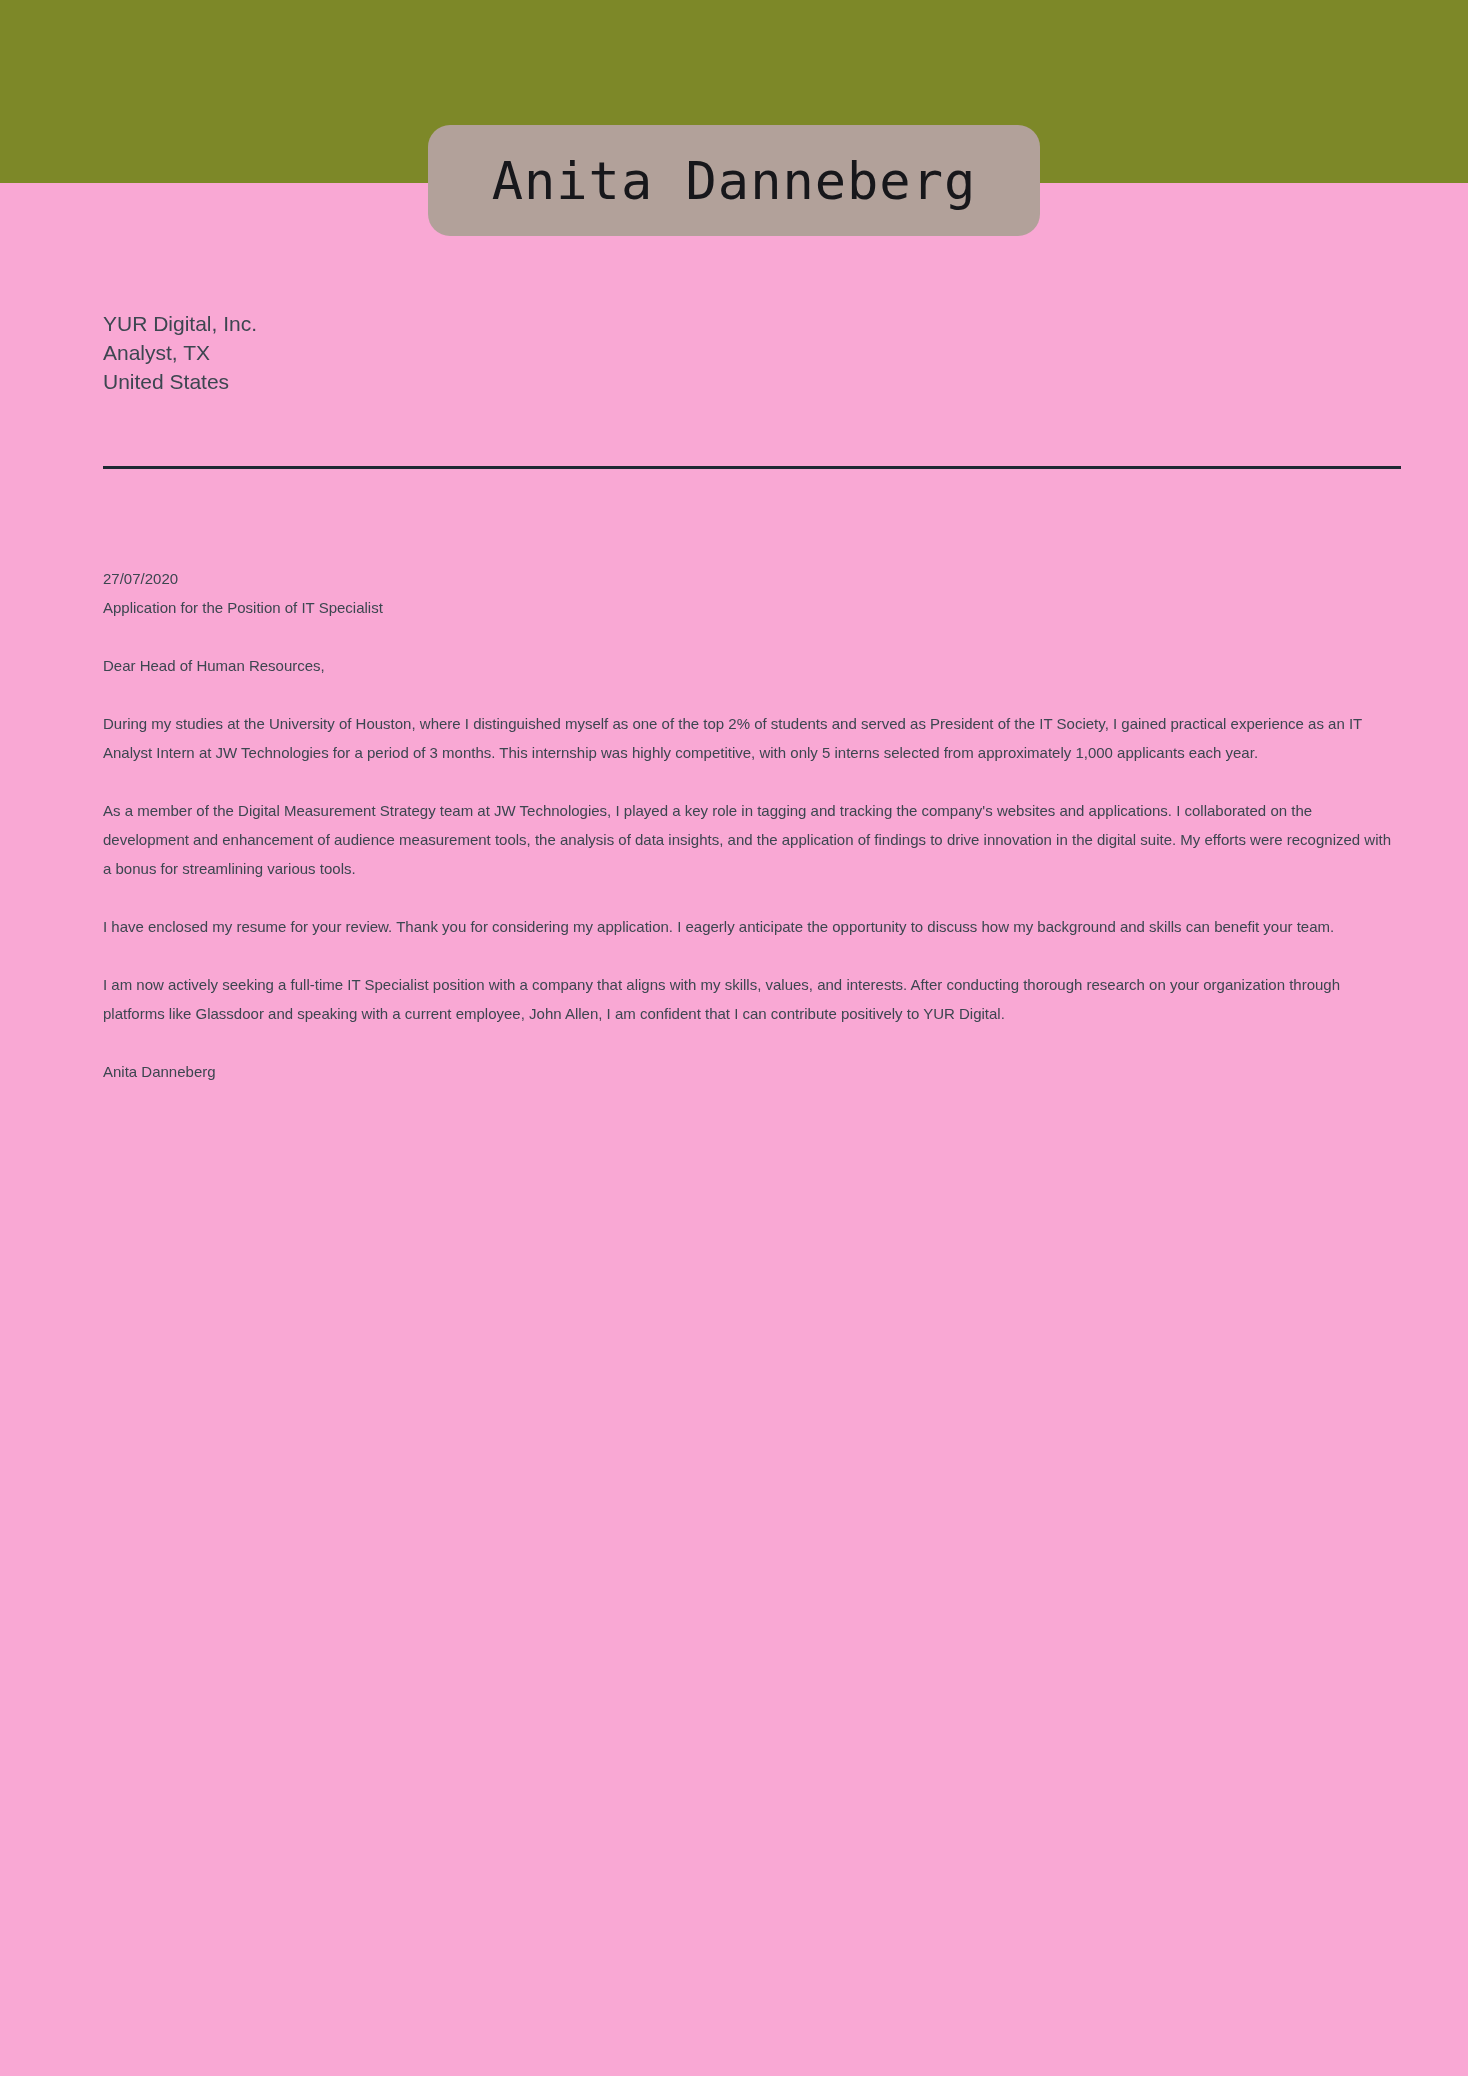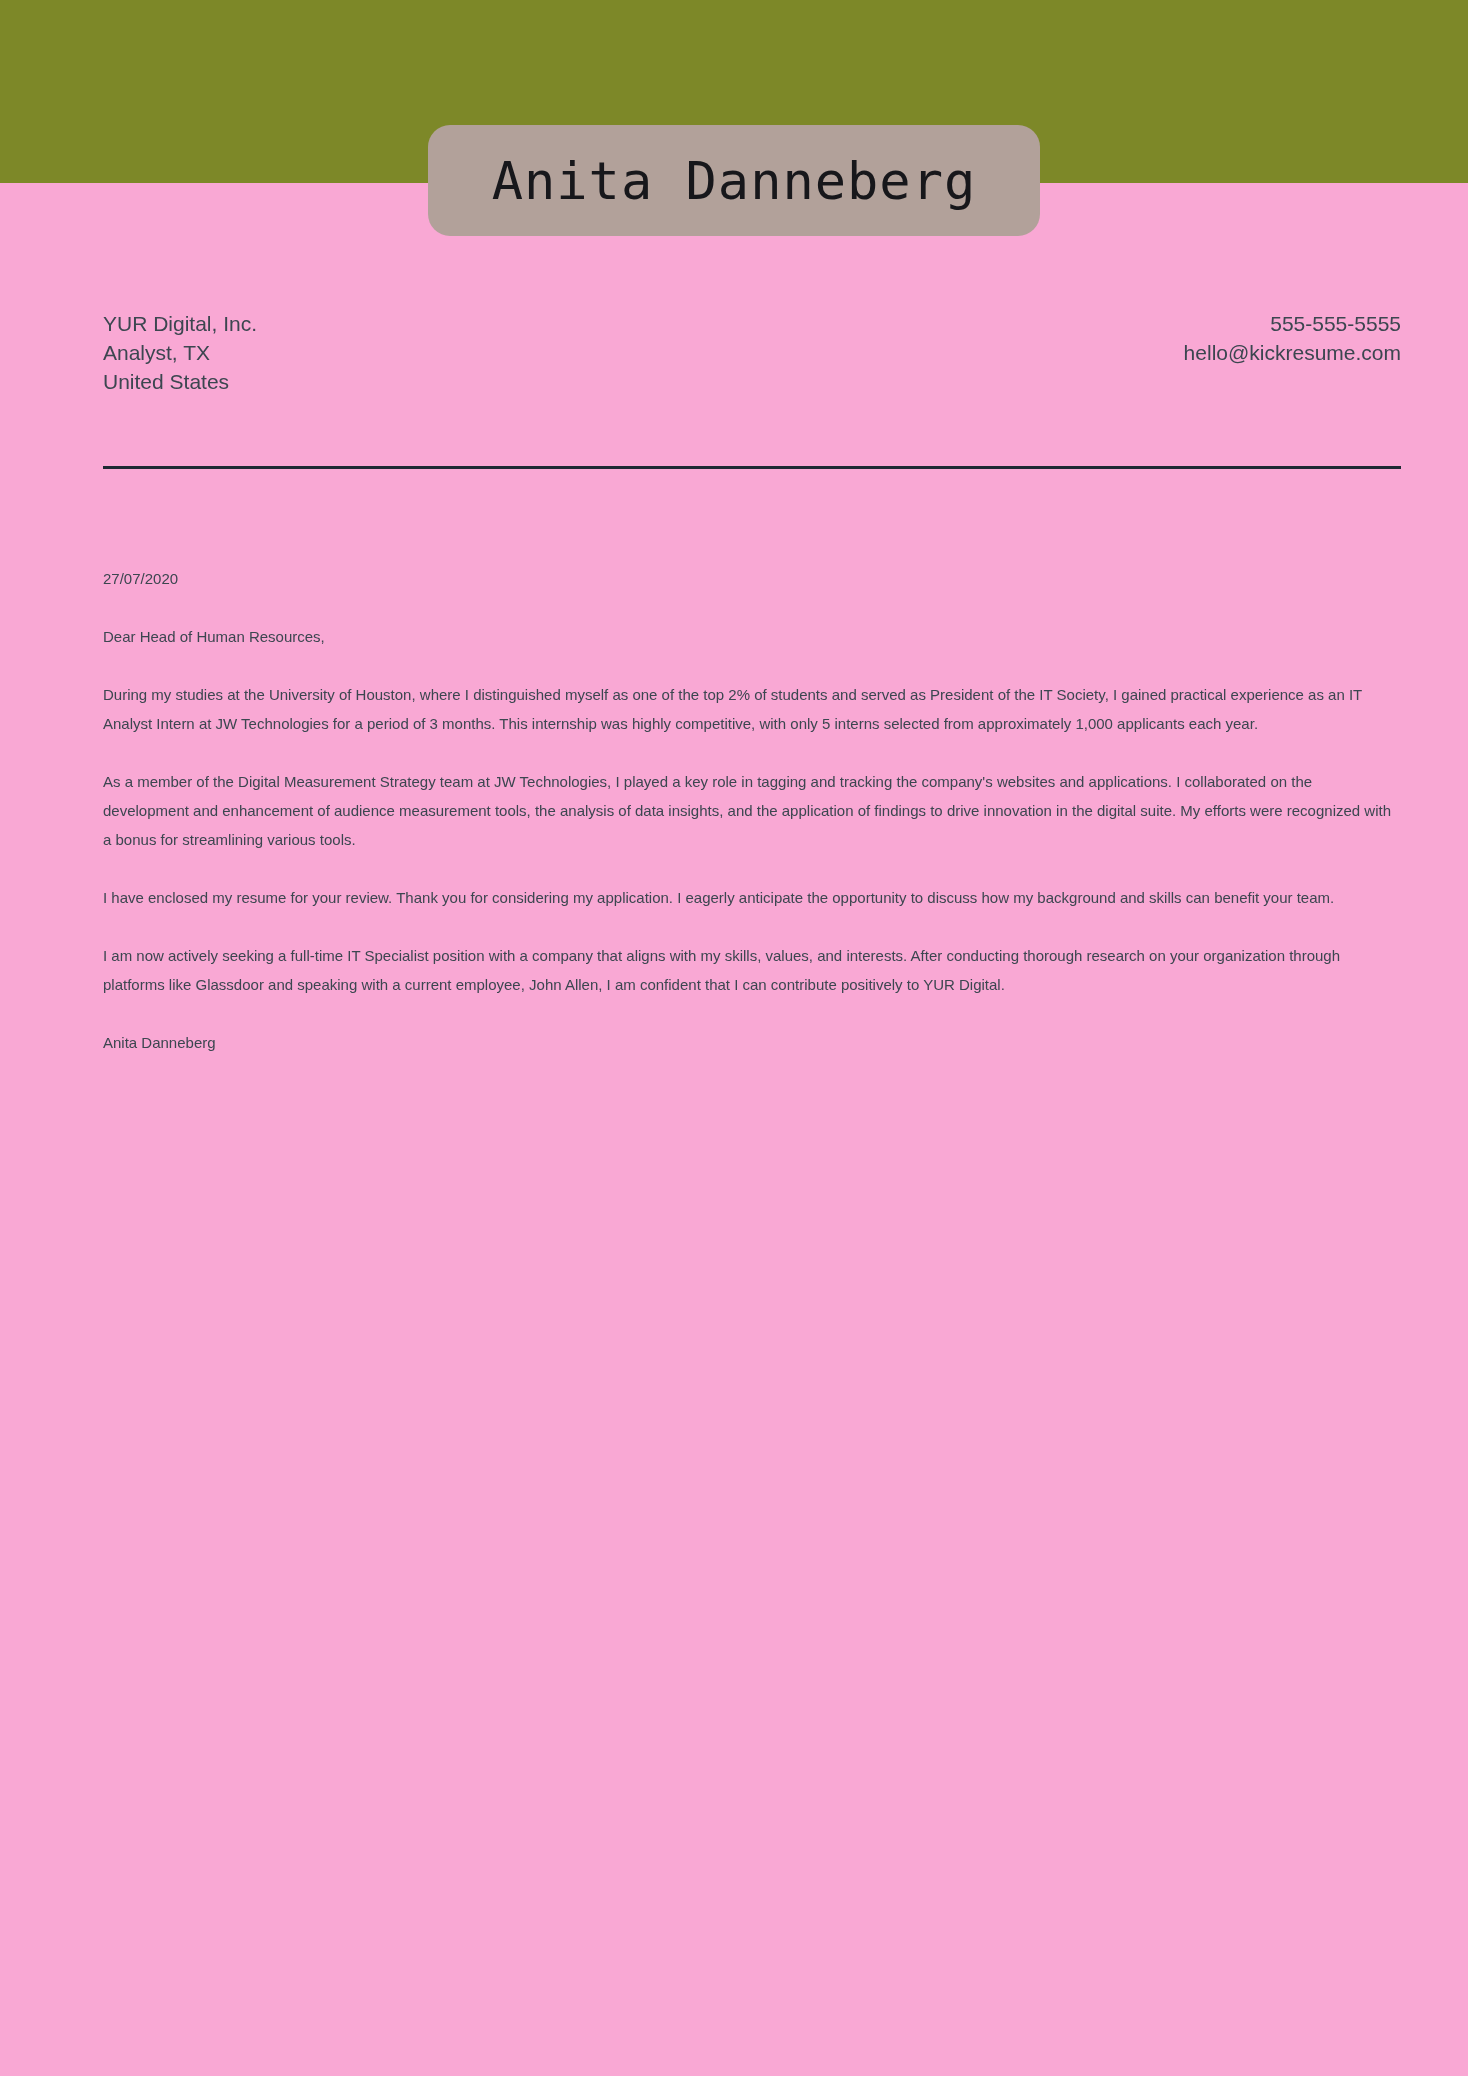--- a/index.html
+++ b/index.html
@@ -79,30 +79,27 @@
   </div>
 
   <div class="content">
 
     <div class="contact-row">
       <div class="contact-left">
         <div>YUR Digital, Inc.</div>
         <div>Analyst, TX</div>
         <div>United States</div>
       </div>
-      <div class="contact-right">
-        <div>555-555-5555</div>
-        <div>hello@kickresume.com</div>
-      </div>
     </div>
 
     <div class="divider"></div>
 
     <div class="letter">
       <div class="tight-line">27/07/2020</div>
+      <div class="tight-line">Application for the Position of IT Specialist</div>
 
       <p class="para">Dear Head of Human Resources,</p>
 
       <p class="para">During my studies at the University of Houston, where I distinguished myself as one of the top 2% of students and served as President of the IT Society, I gained practical experience as an IT Analyst Intern at JW Technologies for a period of 3 months. This internship was highly competitive, with only 5 interns selected from approximately 1,000 applicants each year.</p>
       <p class="para">As a member of the Digital Measurement Strategy team at JW Technologies, I played a key role in tagging and tracking the company's websites and applications. I collaborated on the development and enhancement of audience measurement tools, the analysis of data insights, and the application of findings to drive innovation in the digital suite. My efforts were recognized with a bonus for streamlining various tools.</p>
       <p class="para">I have enclosed my resume for your review. Thank you for considering my application. I eagerly anticipate the opportunity to discuss how my background and skills can benefit your team.</p>
       <p class="para">I am now actively seeking a full-time IT Specialist position with a company that aligns with my skills, values, and interests. After conducting thorough research on your organization through platforms like Glassdoor and speaking with a current employee, John Allen, I am confident that I can contribute positively to YUR Digital.</p>
 
       <div class="para">
         <div>Anita Danneberg</div>

